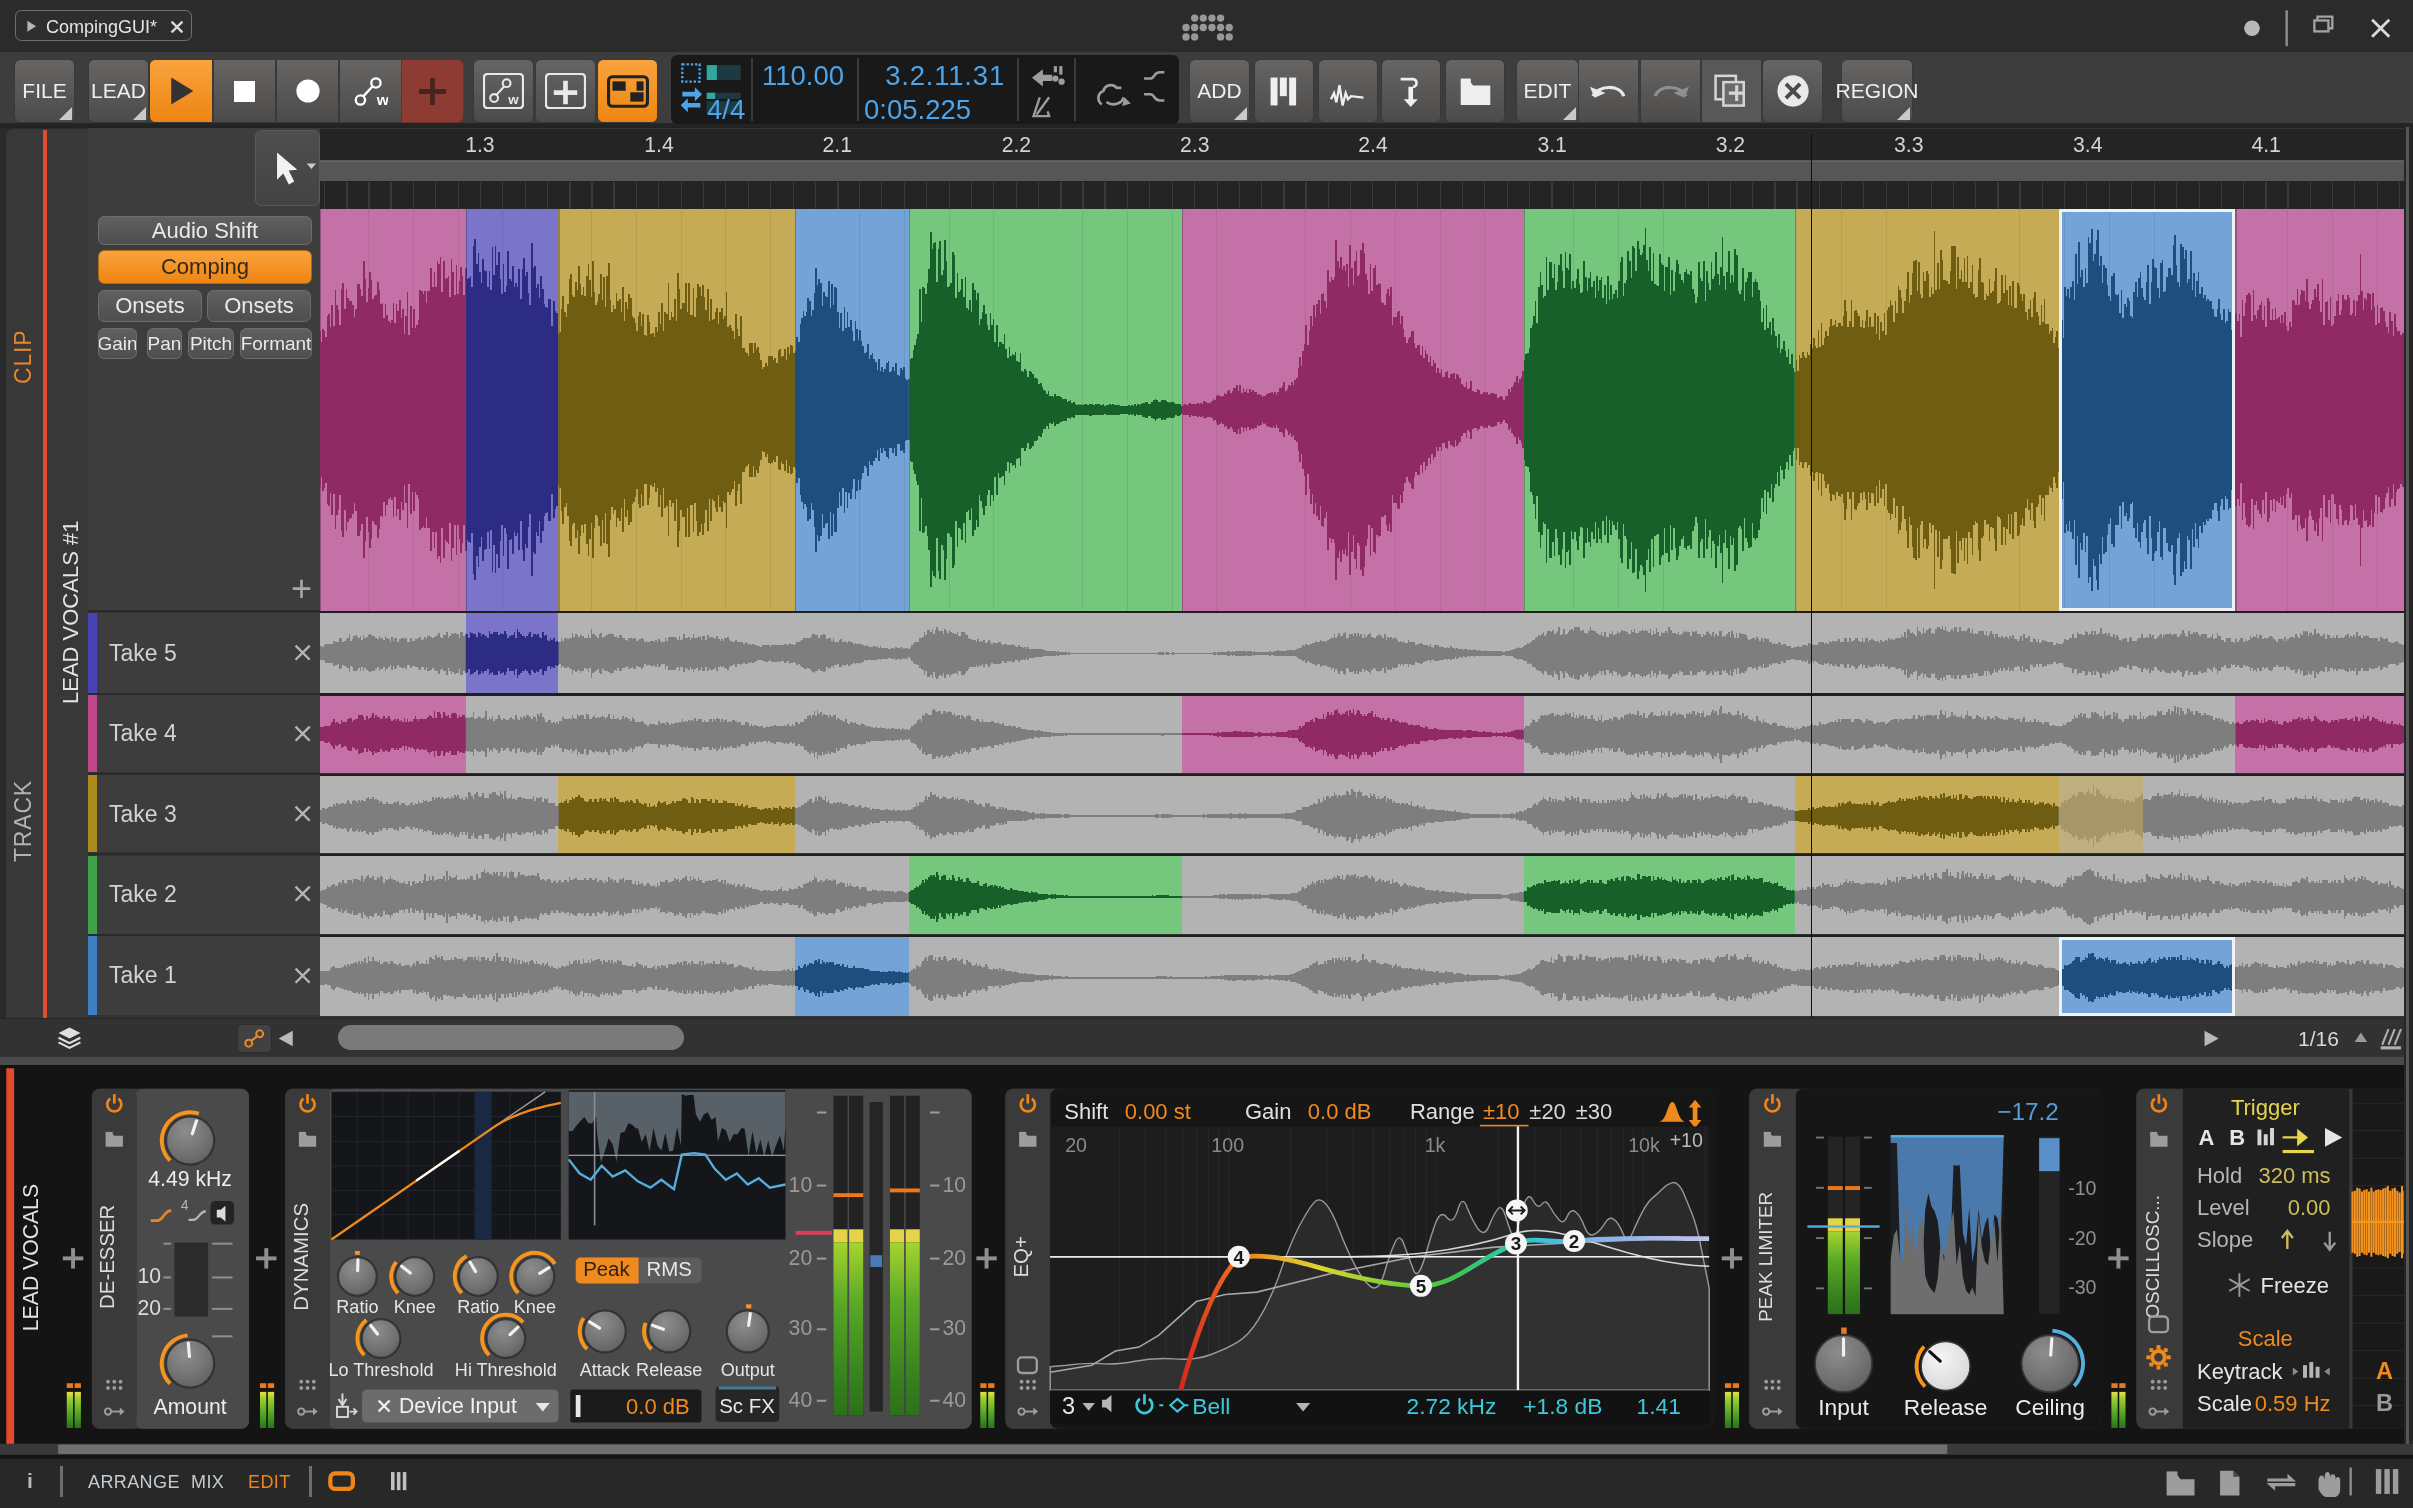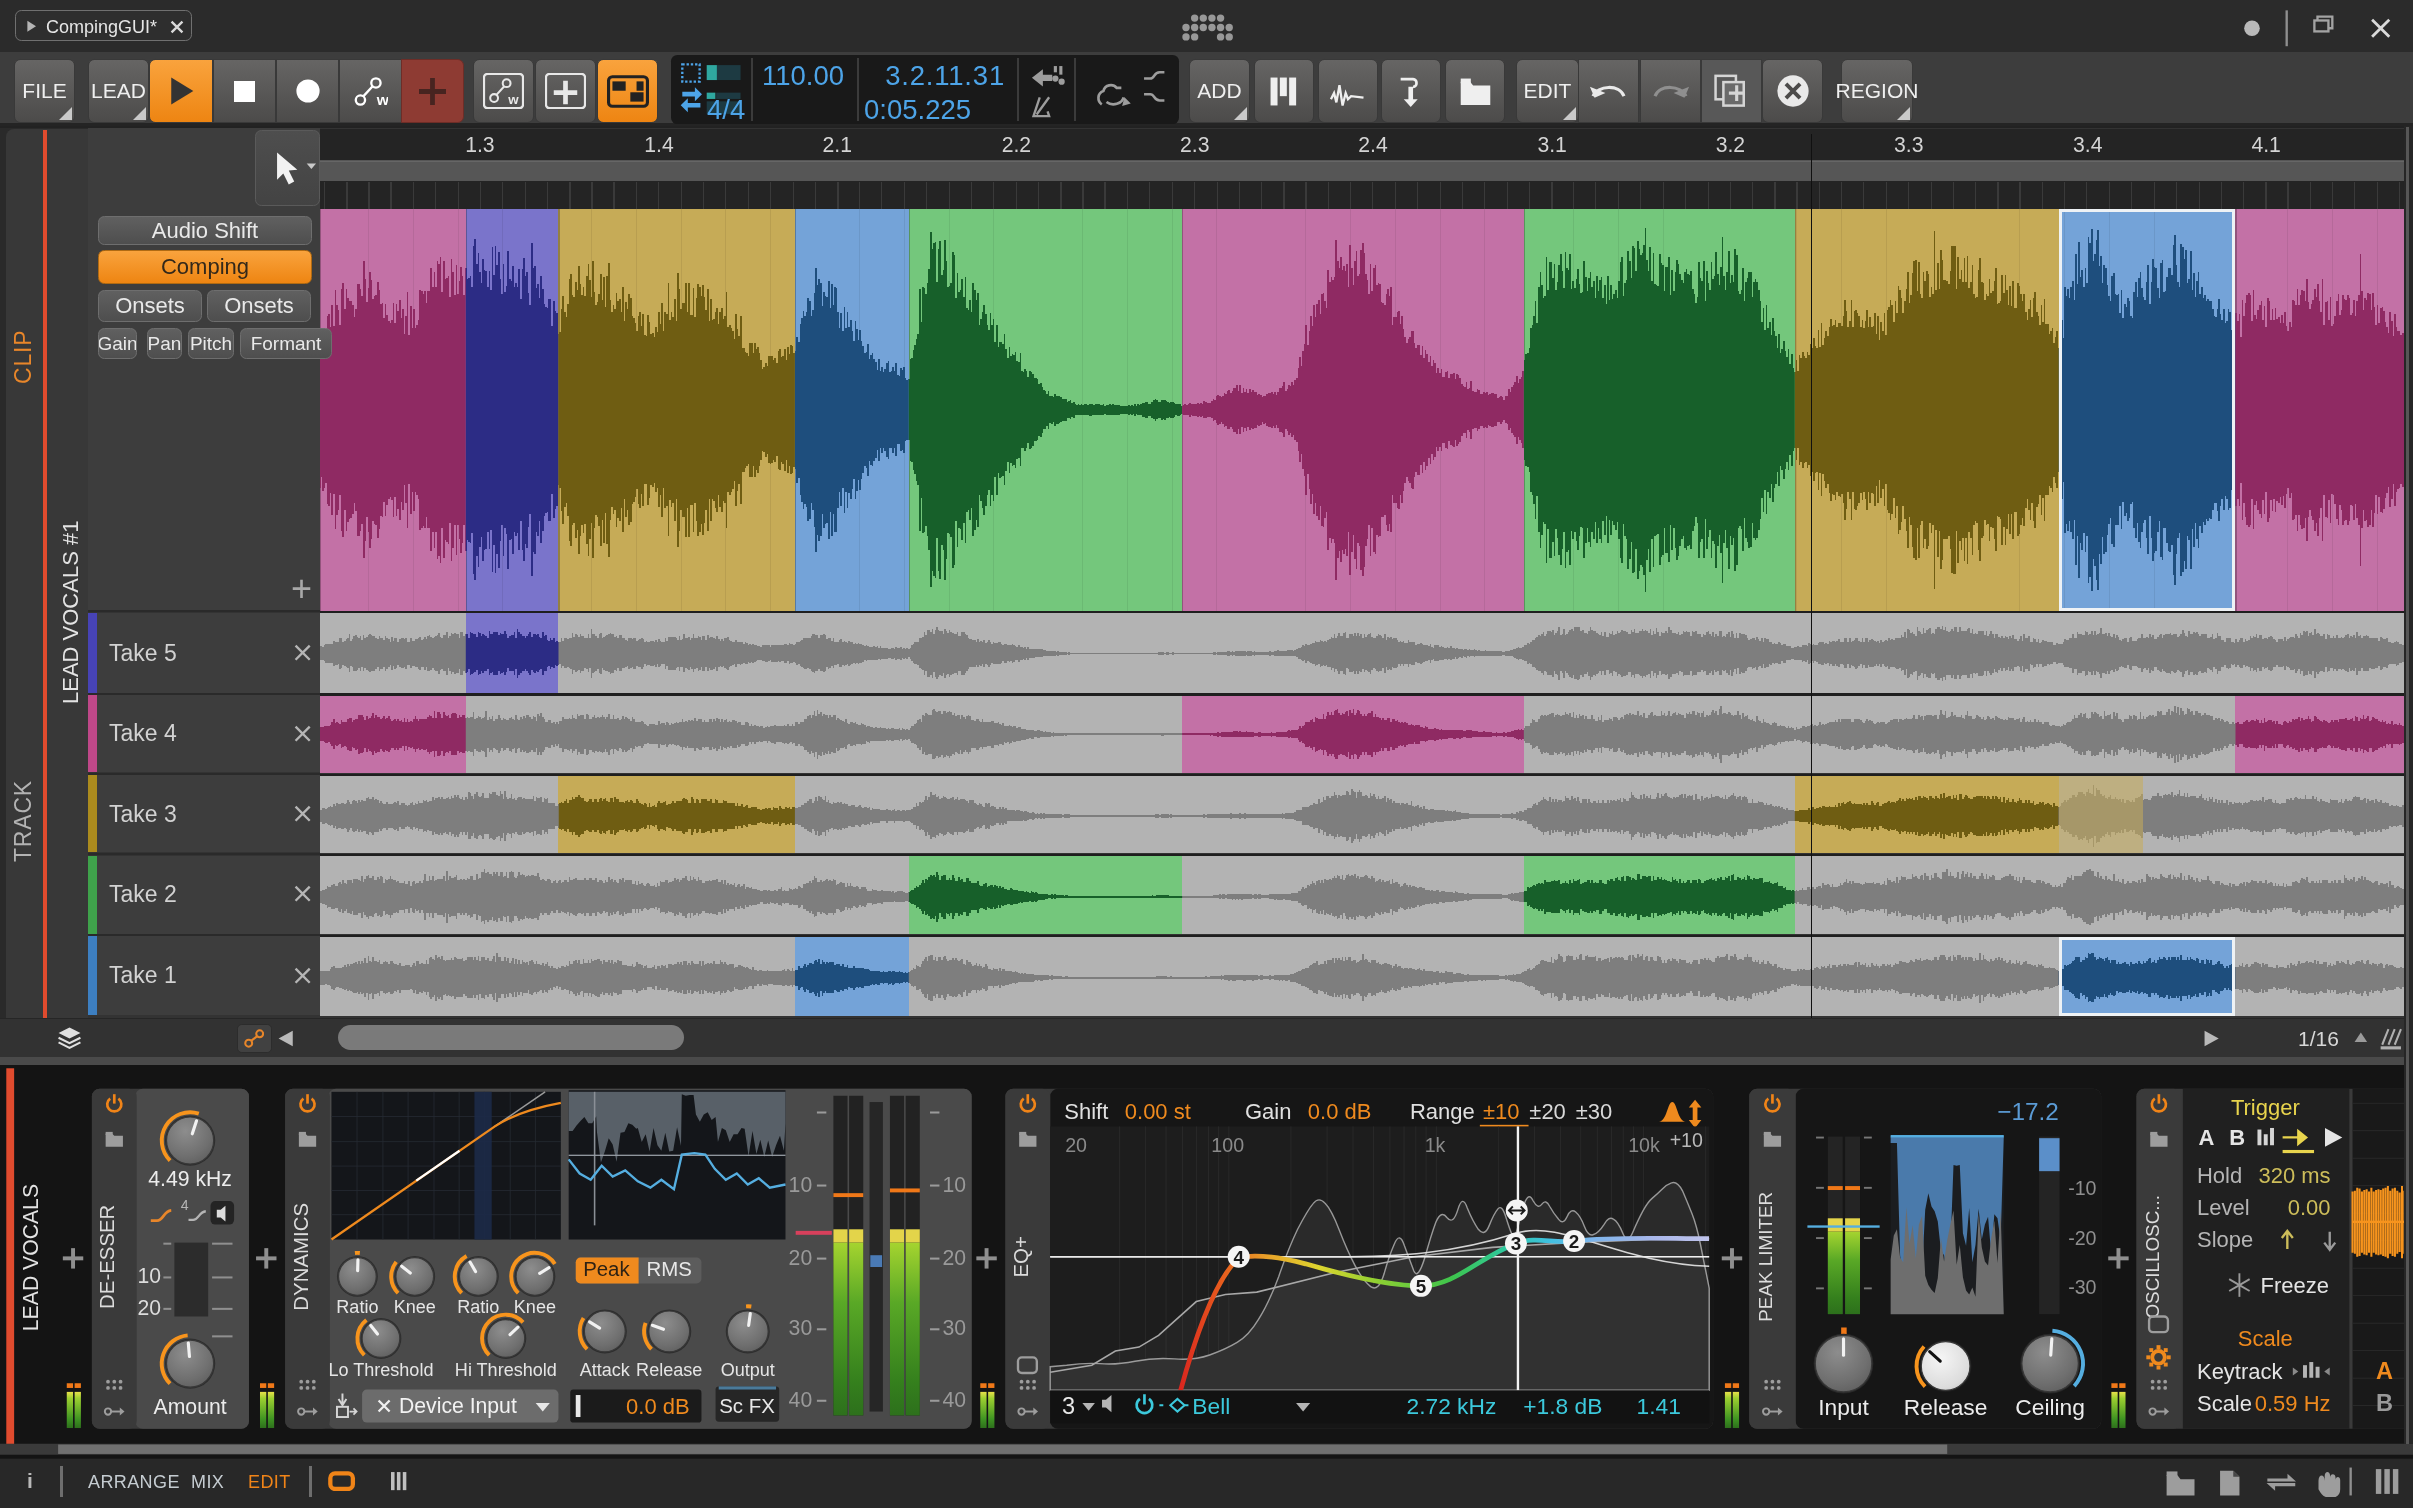--- a/index.html
+++ b/index.html
@@ -518,21 +518,21 @@
     <path d="M6 2l26 22-11 1 7 14-7 4-7-14-8 8z" fill="#f2f2f2"></path>
     <path d="M44 16l6 7 6-7z" fill="#c9c9c9"></path>
   </svg>
 <div class="cbtn" style="left:98px;top:216px;width:214px;height:29px">Audio Shift</div>
 <div class="cbtn obtn" style="left:98px;top:250px;width:214px;height:34px;color:#33281a;border-color:#b06a12">Comping</div>
 <div class="cbtn" style="left:98px;top:290px;width:104px;height:32px">Onsets</div>
 <div class="cbtn" style="left:207px;top:290px;width:104px;height:32px">Onsets</div>
 <div class="cbtn" style="left:98px;top:328px;width:39px;height:31px;font-size:19px">Gain</div>
 <div class="cbtn" style="left:147px;top:328px;width:35px;height:31px;font-size:19px">Pan</div>
 <div class="cbtn" style="left:188px;top:328px;width:46px;height:31px;font-size:19px">Pitch</div>
-<div class="cbtn" style="left:240px;top:328px;width:92px;height:31px;font-size:19px">Formant</div>
+<div class="cbtn" style="left:240px;top:328px;width:72px;height:31px;font-size:19px">Formant</div>
 <div class="ab" style="left:286px;top:574px;width:31px;height:31px;color:#a8a8a8;font-size:36px;text-align:center;line-height:30px">+</div>
 <div class="ab" style="left:88px;top:613px;width:232px;height:80px;background:#3d3d3d"></div>
 <div class="ab" style="left:88px;top:613px;width:8.6px;height:80px;background:#4743b5"></div>
 <div class="ab" style="left:109px;top:640px;font-size:23px;color:#d2d2d2">Take 5</div>
 <svg class="ab" style="left:294px;top:644px" width="17.3" height="17.3" viewBox="0 0 22 22">
     <path d="M2 2l18 18M20 2L2 20" stroke="#b5b5b5" stroke-width="3"></path>
   </svg>
 <div class="ab" style="left:88px;top:695px;width:232px;height:77px;background:#3d3d3d"></div>
 <div class="ab" style="left:88px;top:695px;width:8.6px;height:77px;background:#bf4889"></div>
 <div class="ab" style="left:109px;top:720px;font-size:23px;color:#d2d2d2">Take 4</div>

